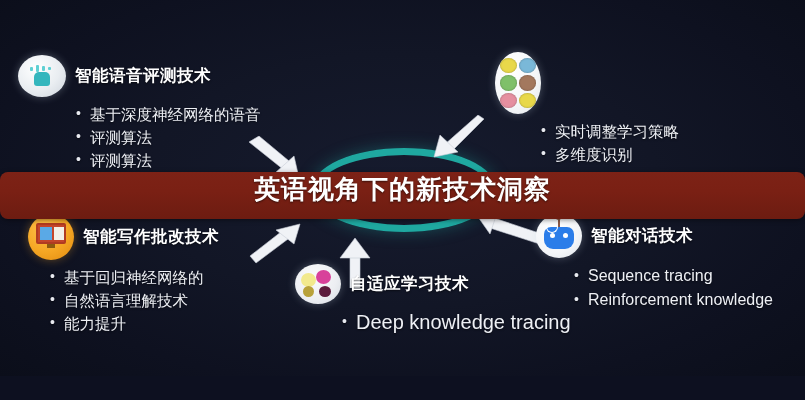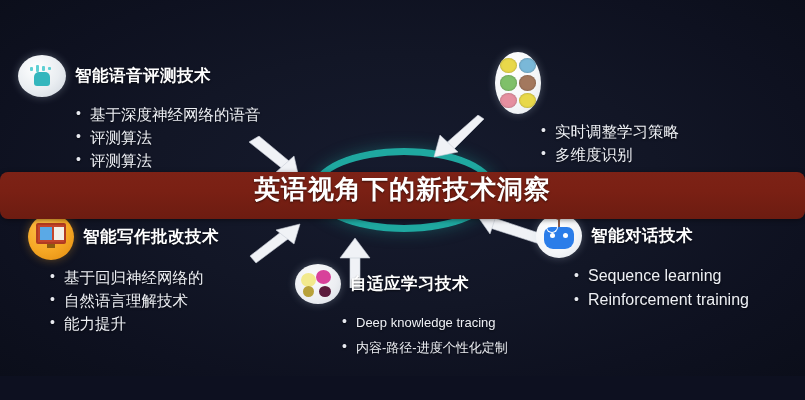--- a/index.html
+++ b/index.html
@@ -221,21 +221,21 @@
   #block-adaptive { left: 295px; top: 264px; }
   #block-dialogue { left: 536px; top: 214px; }
 
   #block-speech   .bullets { margin-left: 58px; }
   #block-emotion  .bullets { margin-left: 46px; }
   #block-writing  .bullets { margin-left: 22px; }
   #block-adaptive .bullets { margin-left: 47px; }
   #block-dialogue .bullets { margin-left: 38px; }
 
   #block-dialogue .bullets li { font-size: 16px; line-height: 24px; }
-  #block-adaptive .bullets li { font-size: 13px; line-height: 25px; }
+  #block-adaptive .bullets li { font-size: 20px; line-height: 25px; }
 </style>
 </head>
 <body>
 
 <div id="stage">
 
   <div class="center-ring"></div>
 
   <div class="arrow" style="left:247px; top:136px;">
     <svg width="60" height="46" viewBox="0 0 60 46">
@@ -340,36 +340,35 @@
       <span class="icon ico-adaptive">
         <b class="b1"></b>
           <b class="b2"></b>
           <b class="b3"></b>
           <b class="b4"></b>
       </span>
       <span class="block-title">自适应学习技术</span>
     </div>
     <ul class="bullets">
       <li>Deep knowledge tracing</li>
-      <li>内容-路径-进度个性化定制</li>
     </ul>
   </div>
 
   <div class="block" id="block-dialogue">
     <div class="block-head">
       <span class="icon ico-robot">
         <span class="ant"></span>
         <span class="head"></span>
         <span class="smile"></span>
       </span>
       <span class="block-title">智能对话技术</span>
     </div>
     <ul class="bullets">
-      <li>Sequence learning</li>
-      <li>Reinforcement training</li>
+      <li>Sequence tracing</li>
+      <li>Reinforcement knowledge</li>
     </ul>
   </div>
 
   <div class="banner">
     <span class="banner-title">英语视角下的新技术洞察</span>
   </div>
 
 </div>
 
 </body></html>

